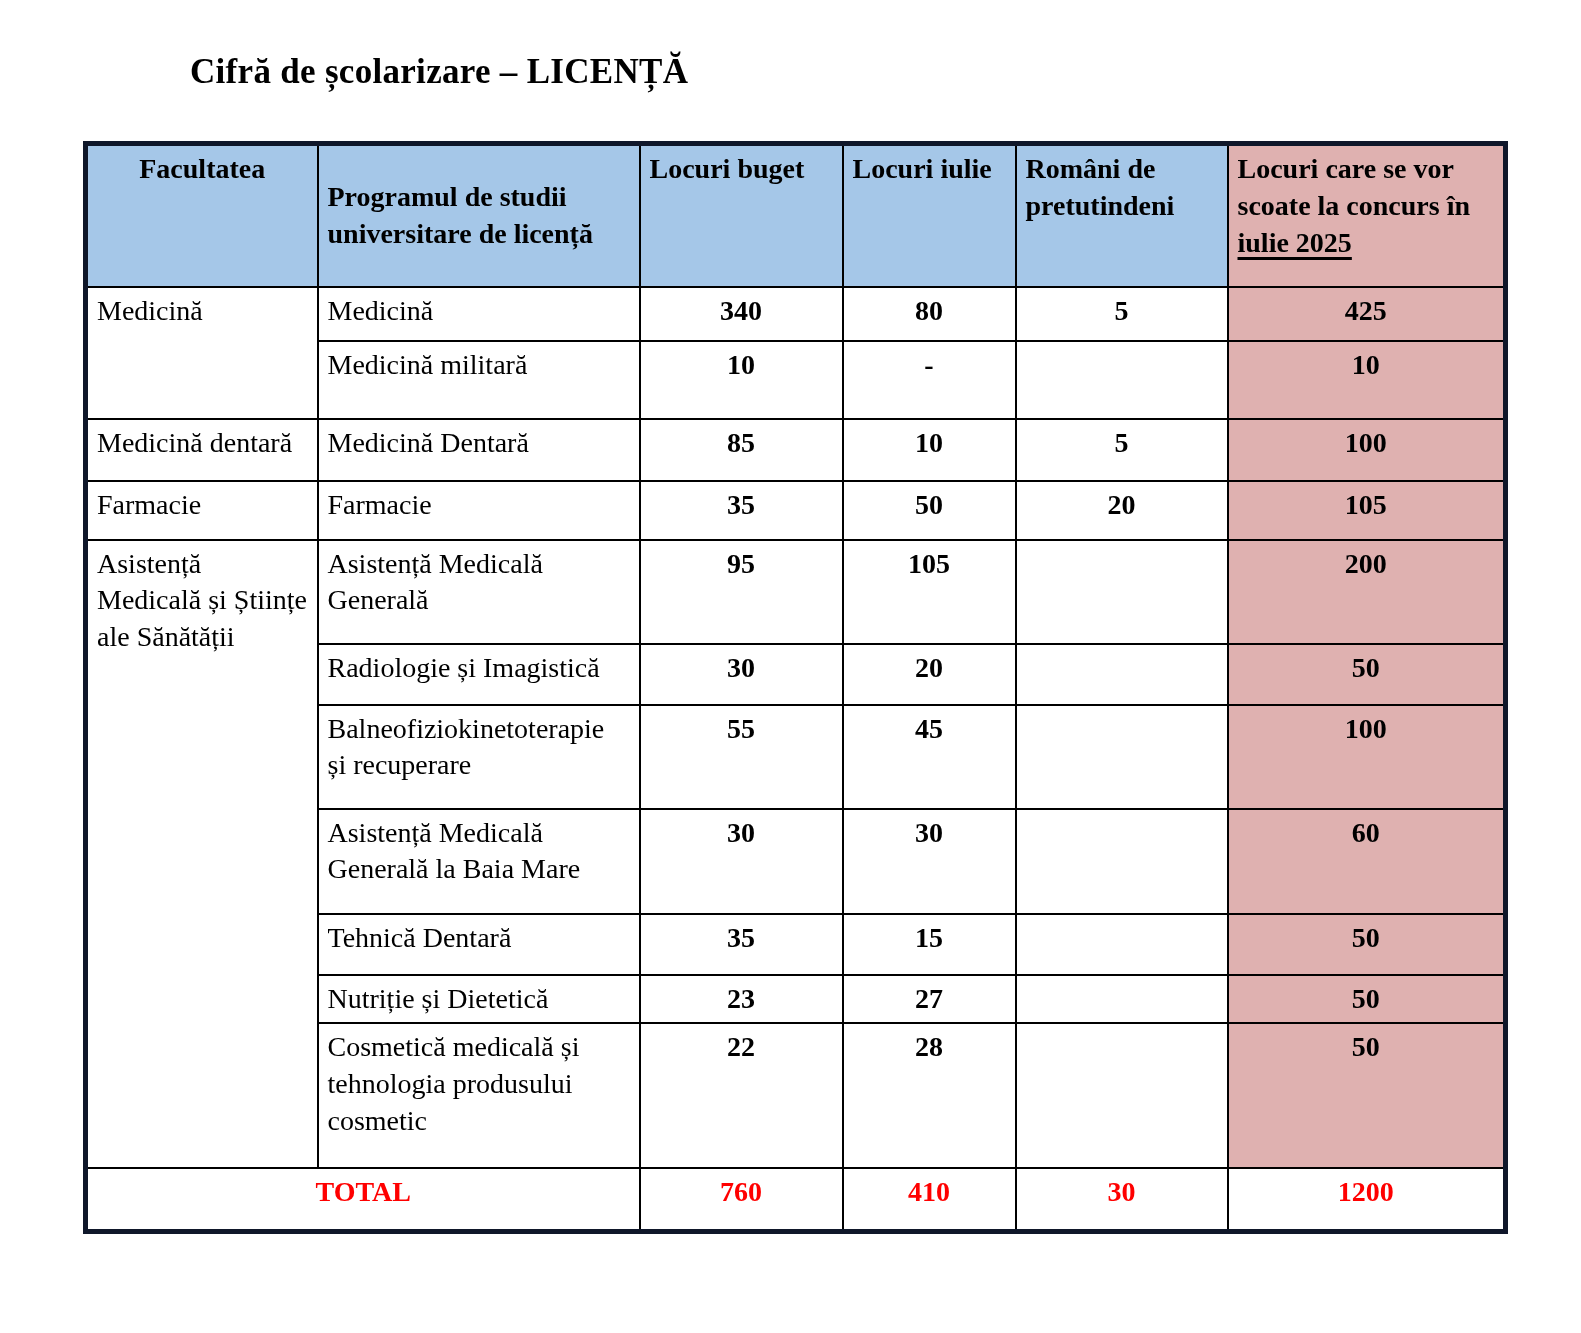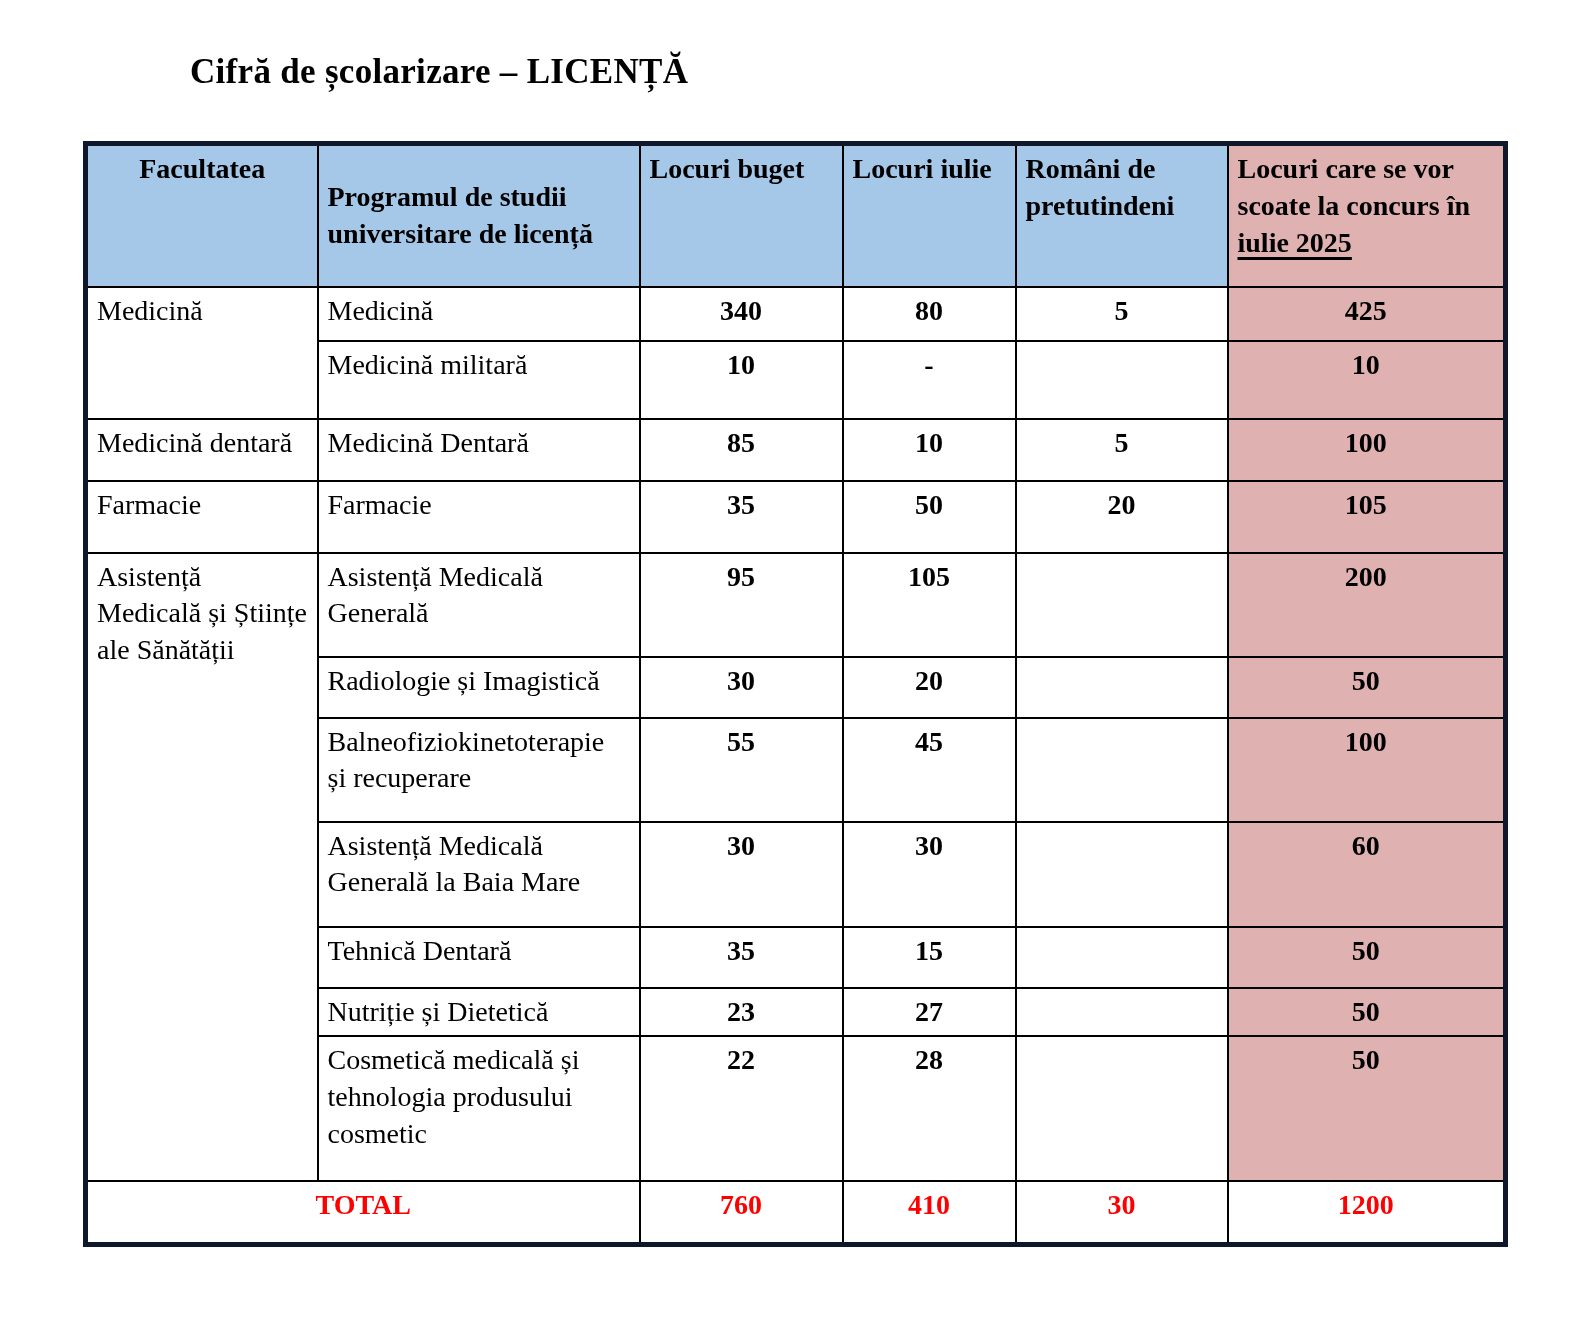--- a/index.html
+++ b/index.html
@@ -115,21 +115,21 @@
       <td class="concurs">10</td>
     </tr>
     <tr style="height:62px;">
       <td class="fac">Medicină dentară</td>
       <td class="prog">Medicină Dentară</td>
       <td class="num">85</td>
       <td class="num">10</td>
       <td class="num">5</td>
       <td class="concurs">100</td>
     </tr>
-    <tr style="height:72px;">
+    <tr style="height:59px;">
       <td class="fac">Farmacie</td>
       <td class="prog">Farmacie</td>
       <td class="num">35</td>
       <td class="num">50</td>
       <td class="num">20</td>
       <td class="concurs">105</td>
     </tr>
     <tr style="height:104px;">
       <td class="fac" rowspan="7">Asistență Medicală și Științe ale Sănătății</td>
       <td class="prog">Asistență Medicală Generală</td>

